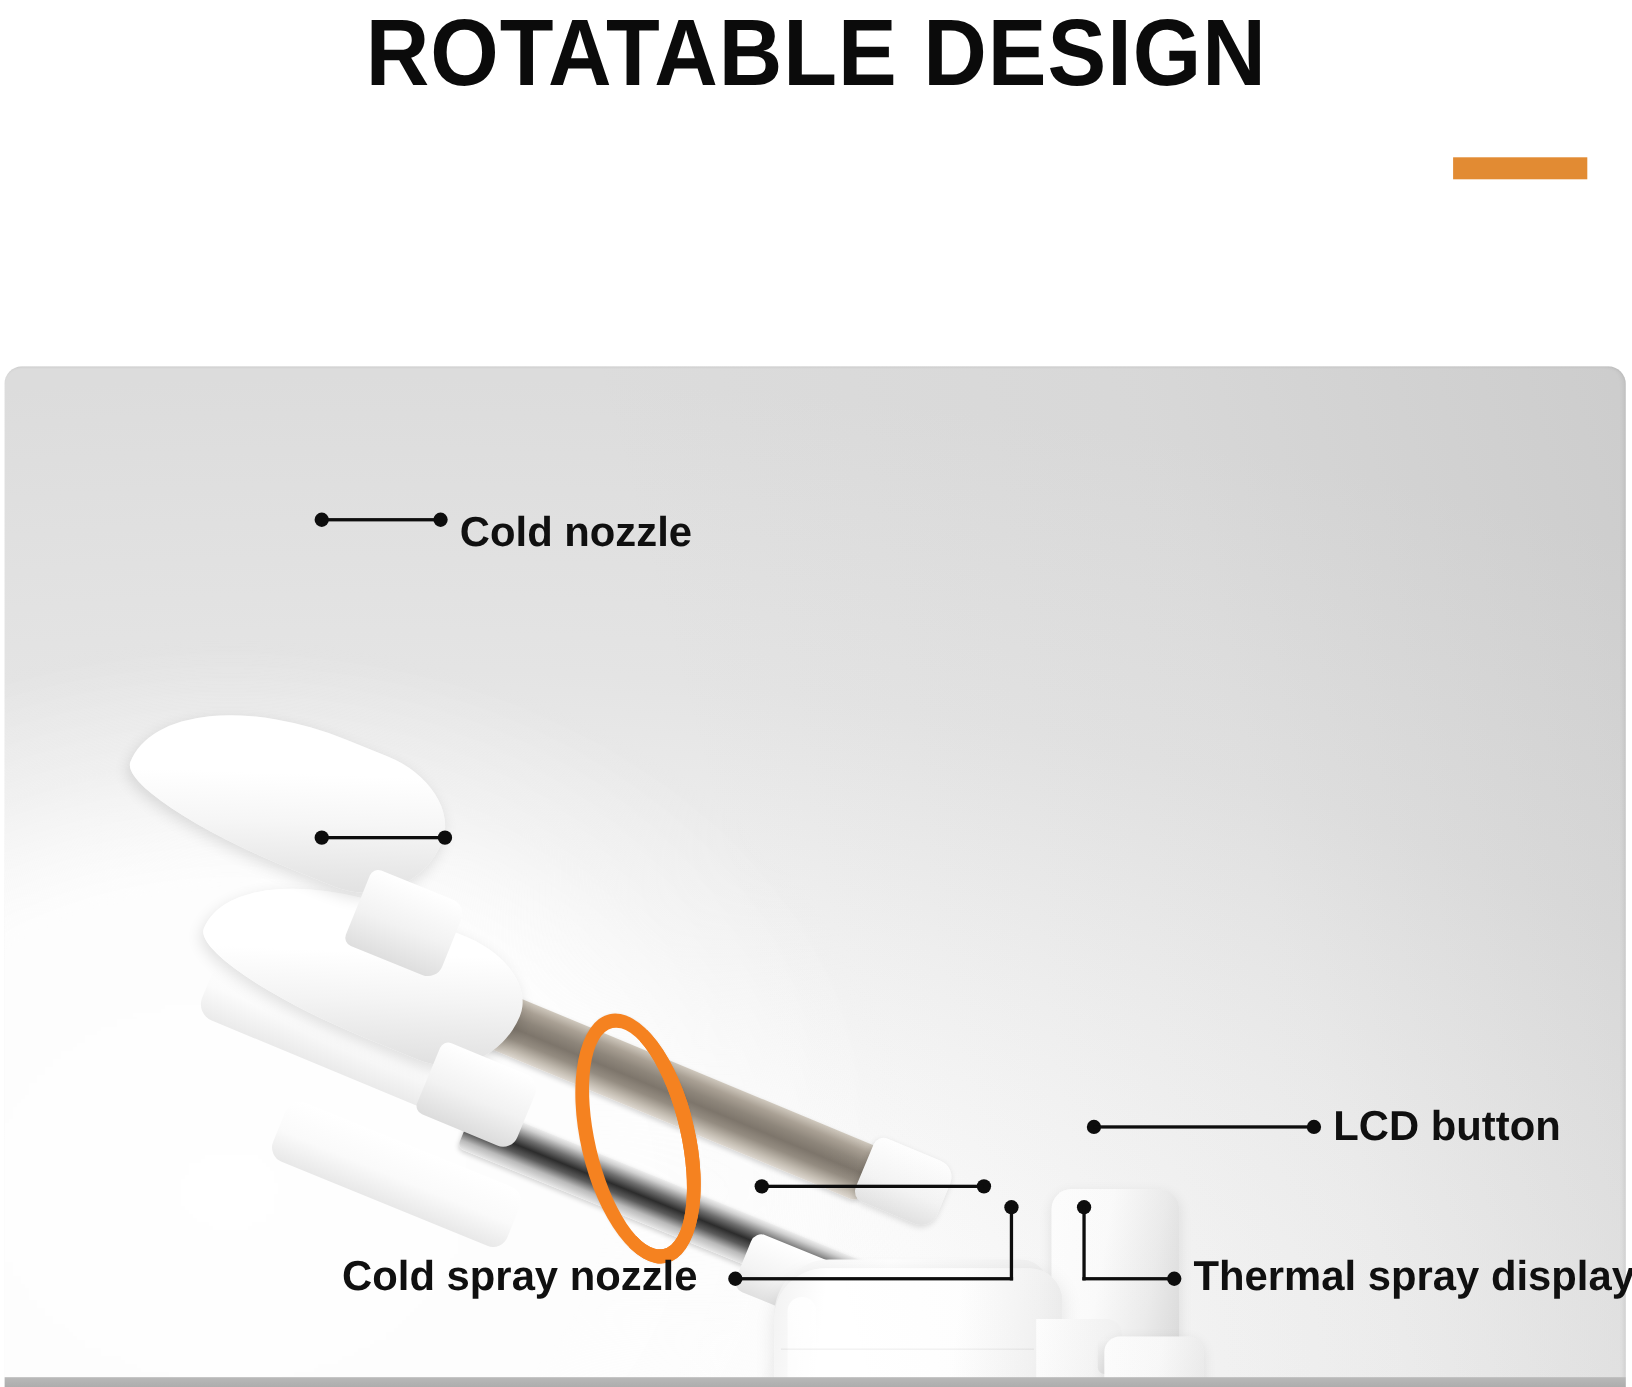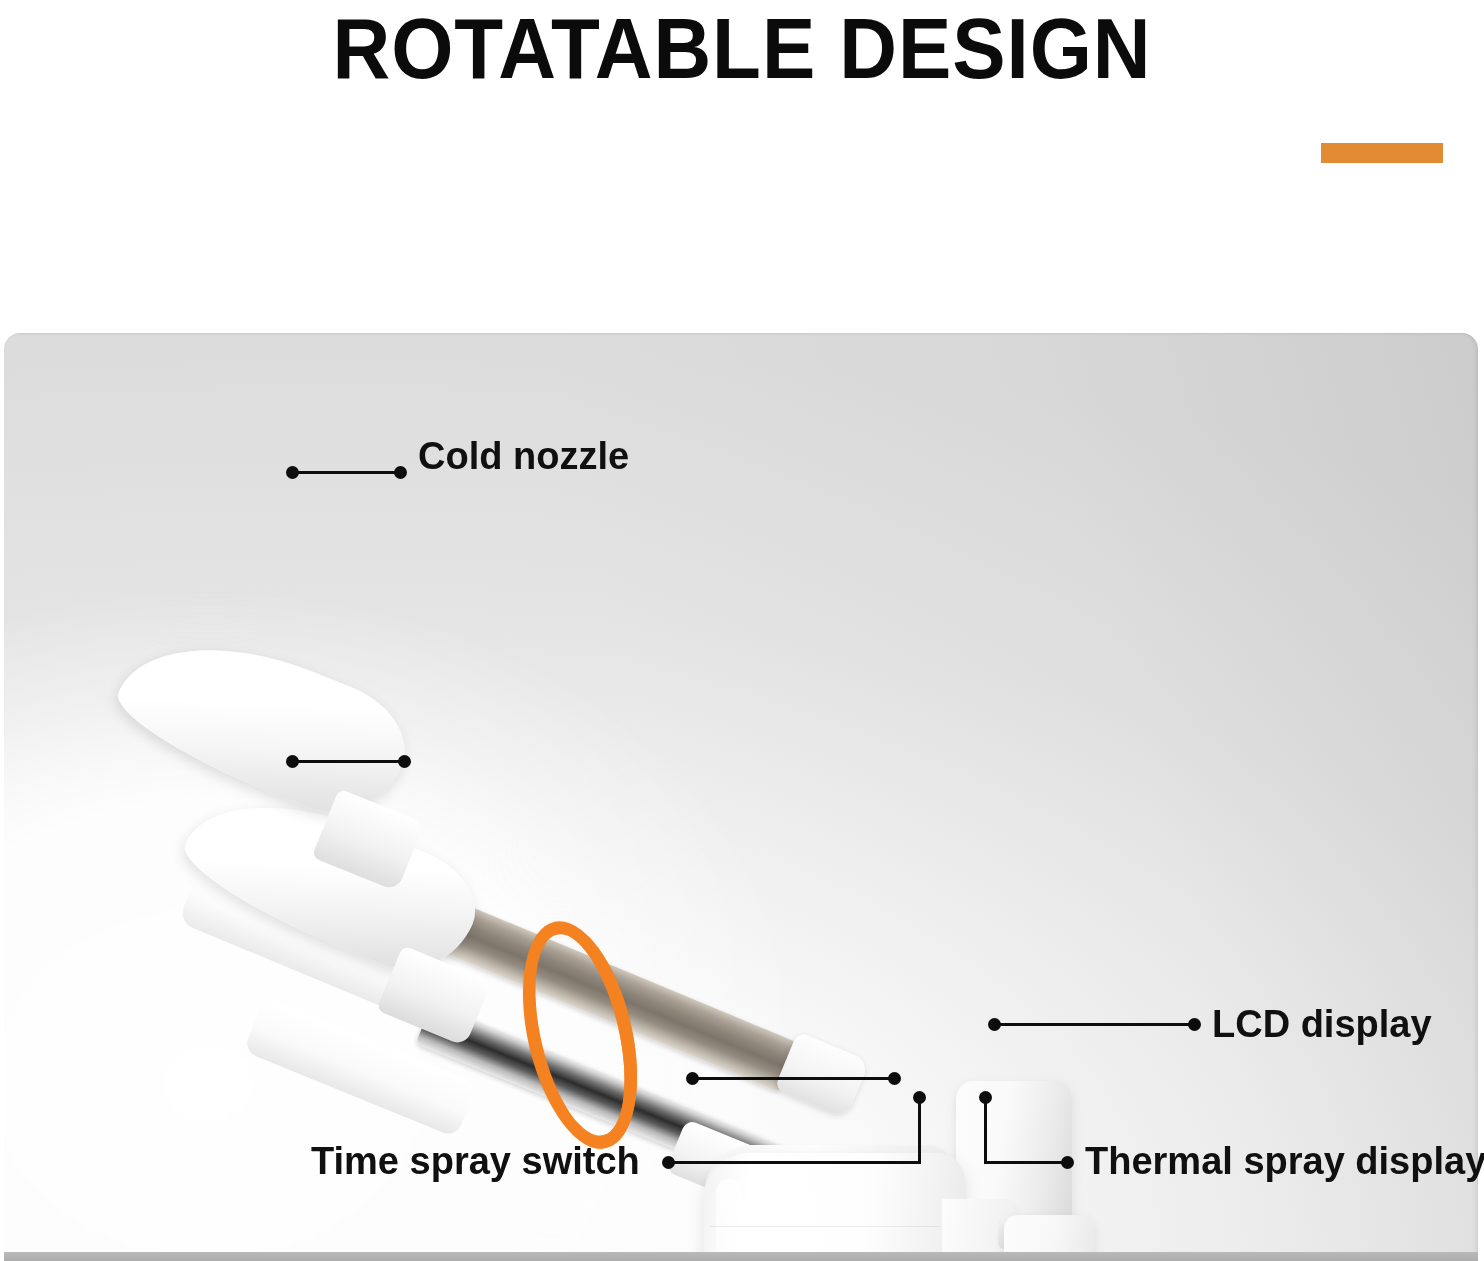--- a/index.html
+++ b/index.html
@@ -279,40 +279,40 @@
       </div>
 
     </div>
 
     <div class="vignette"></div>
   </div>
 
   <div class="lead-dot" style="left:286px; top:466px;"></div>
   <div class="lead-line lead-h" style="left:292px; top:471px; width:108px;"></div>
   <div class="lead-dot" style="left:394px; top:466px;"></div>
-  <div class="callout-label" style="left:418px; top:434px;">Cold nozzle</div>
+  <div class="callout-label" style="left:418px; top:462px;">Cold nozzle</div>
 
   <div class="lead-dot" style="left:286px; top:755px;"></div>
   <div class="lead-line lead-h" style="left:292px; top:760px; width:112px;"></div>
   <div class="lead-dot" style="left:398px; top:755px;"></div>
 
   <div class="lead-dot" style="left:988px; top:1018px;"></div>
   <div class="lead-line lead-h" style="left:994px; top:1023px; width:200px;"></div>
   <div class="lead-dot" style="left:1188px; top:1018px;"></div>
-  <div class="callout-label" style="left:1212px; top:1002px;">LCD display</div>
+  <div class="callout-label" style="left:1212px; top:1002px;">LCD button</div>
 
   <div class="lead-dot" style="left:888px; top:1072px;"></div>
   <div class="lead-line lead-h" style="left:692px; top:1077px; width:202px;"></div>
   <div class="lead-dot" style="left:686px; top:1072px;"></div>
 
   <div class="lead-dot" style="left:913px; top:1091px;"></div>
   <div class="lead-line lead-v" style="left:918px; top:1096px; height:68px;"></div>
   <div class="lead-line lead-h" style="left:668px; top:1161px; width:253px;"></div>
   <div class="lead-dot" style="left:662px; top:1156px;"></div>
-  <div class="callout-label" style="left:311px; top:1139px;">Time spray switch</div>
+  <div class="callout-label" style="left:311px; top:1139px;">Cold spray nozzle</div>
 
   <div class="lead-dot" style="left:979px; top:1091px;"></div>
   <div class="lead-line lead-v" style="left:984px; top:1096px; height:68px;"></div>
   <div class="lead-line lead-h" style="left:984px; top:1161px; width:83px;"></div>
   <div class="lead-dot" style="left:1061px; top:1156px;"></div>
   <div class="callout-label" style="left:1085px; top:1139px;">Thermal spray display</div>
 
 </div>
 
 </body></html>

